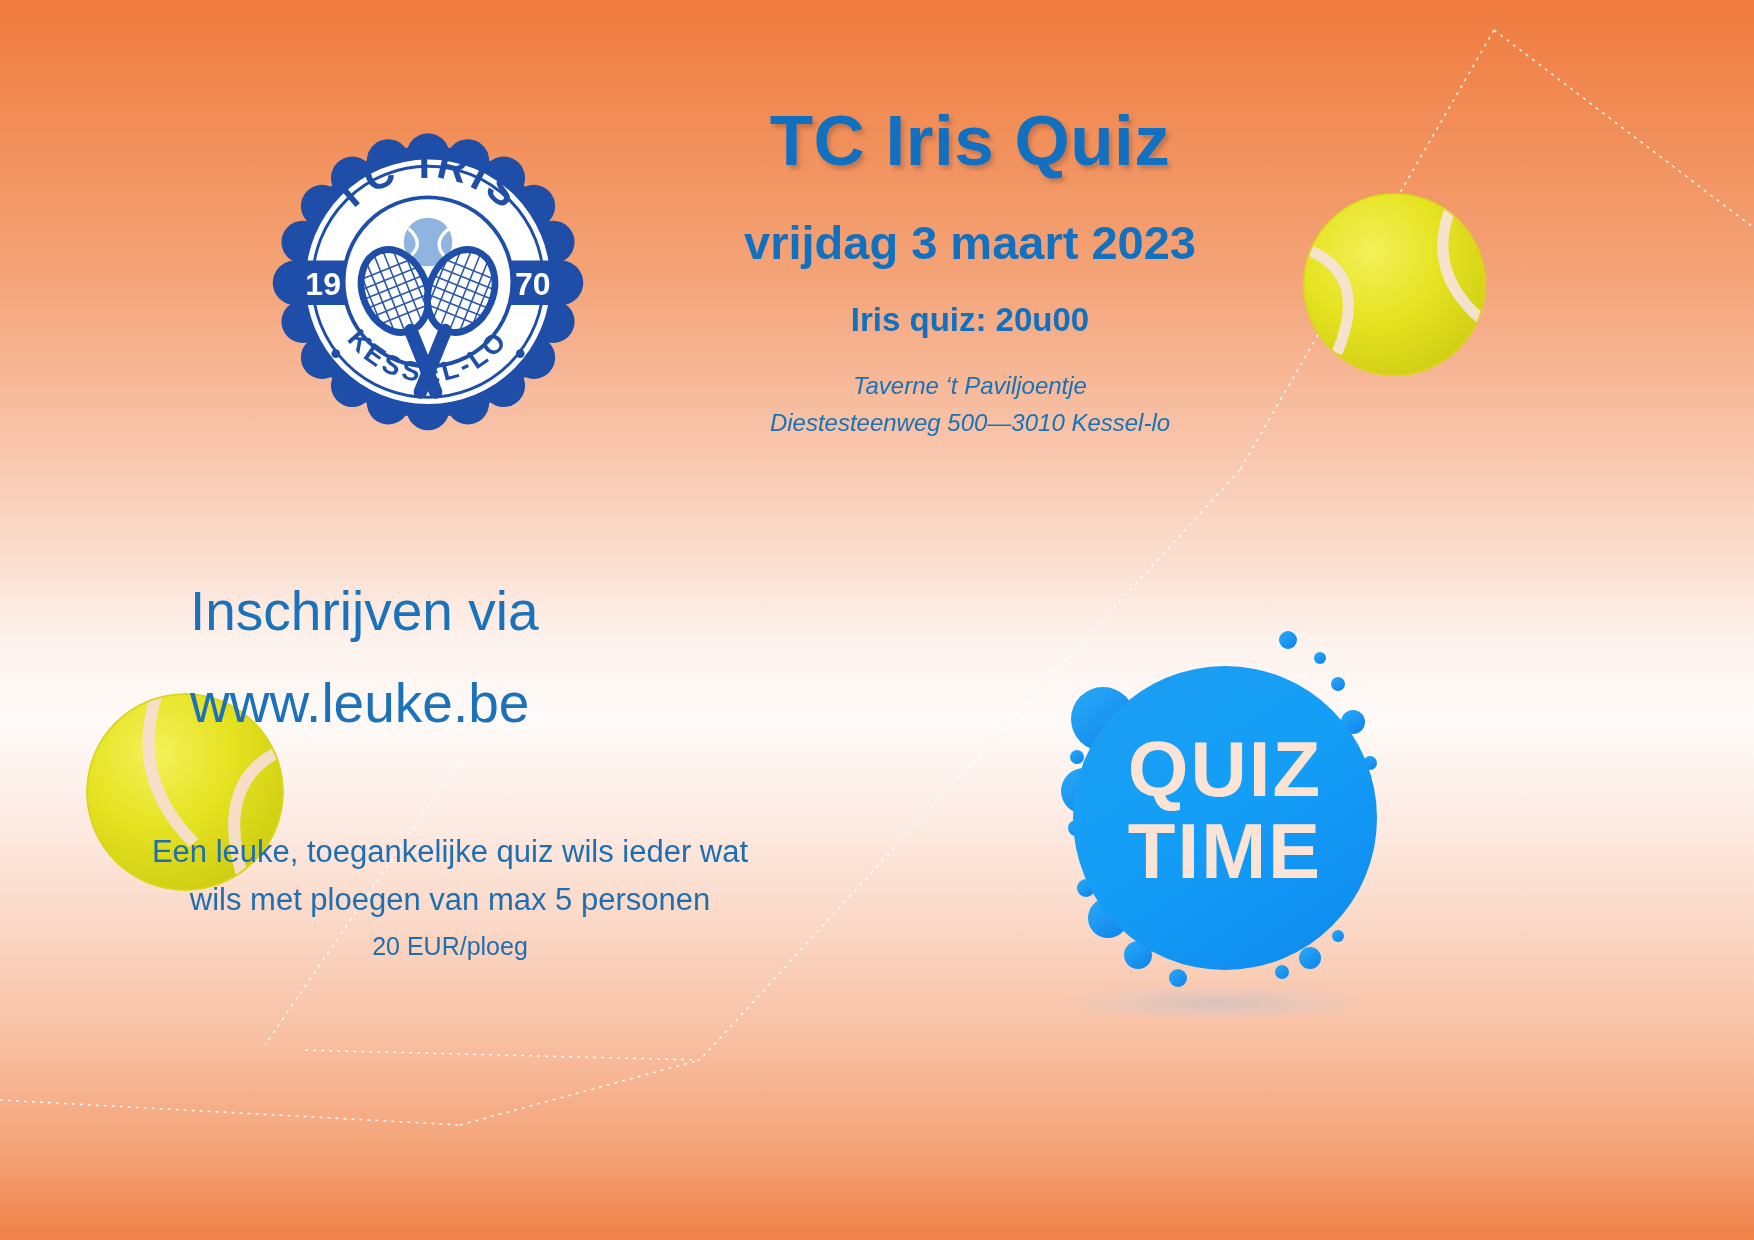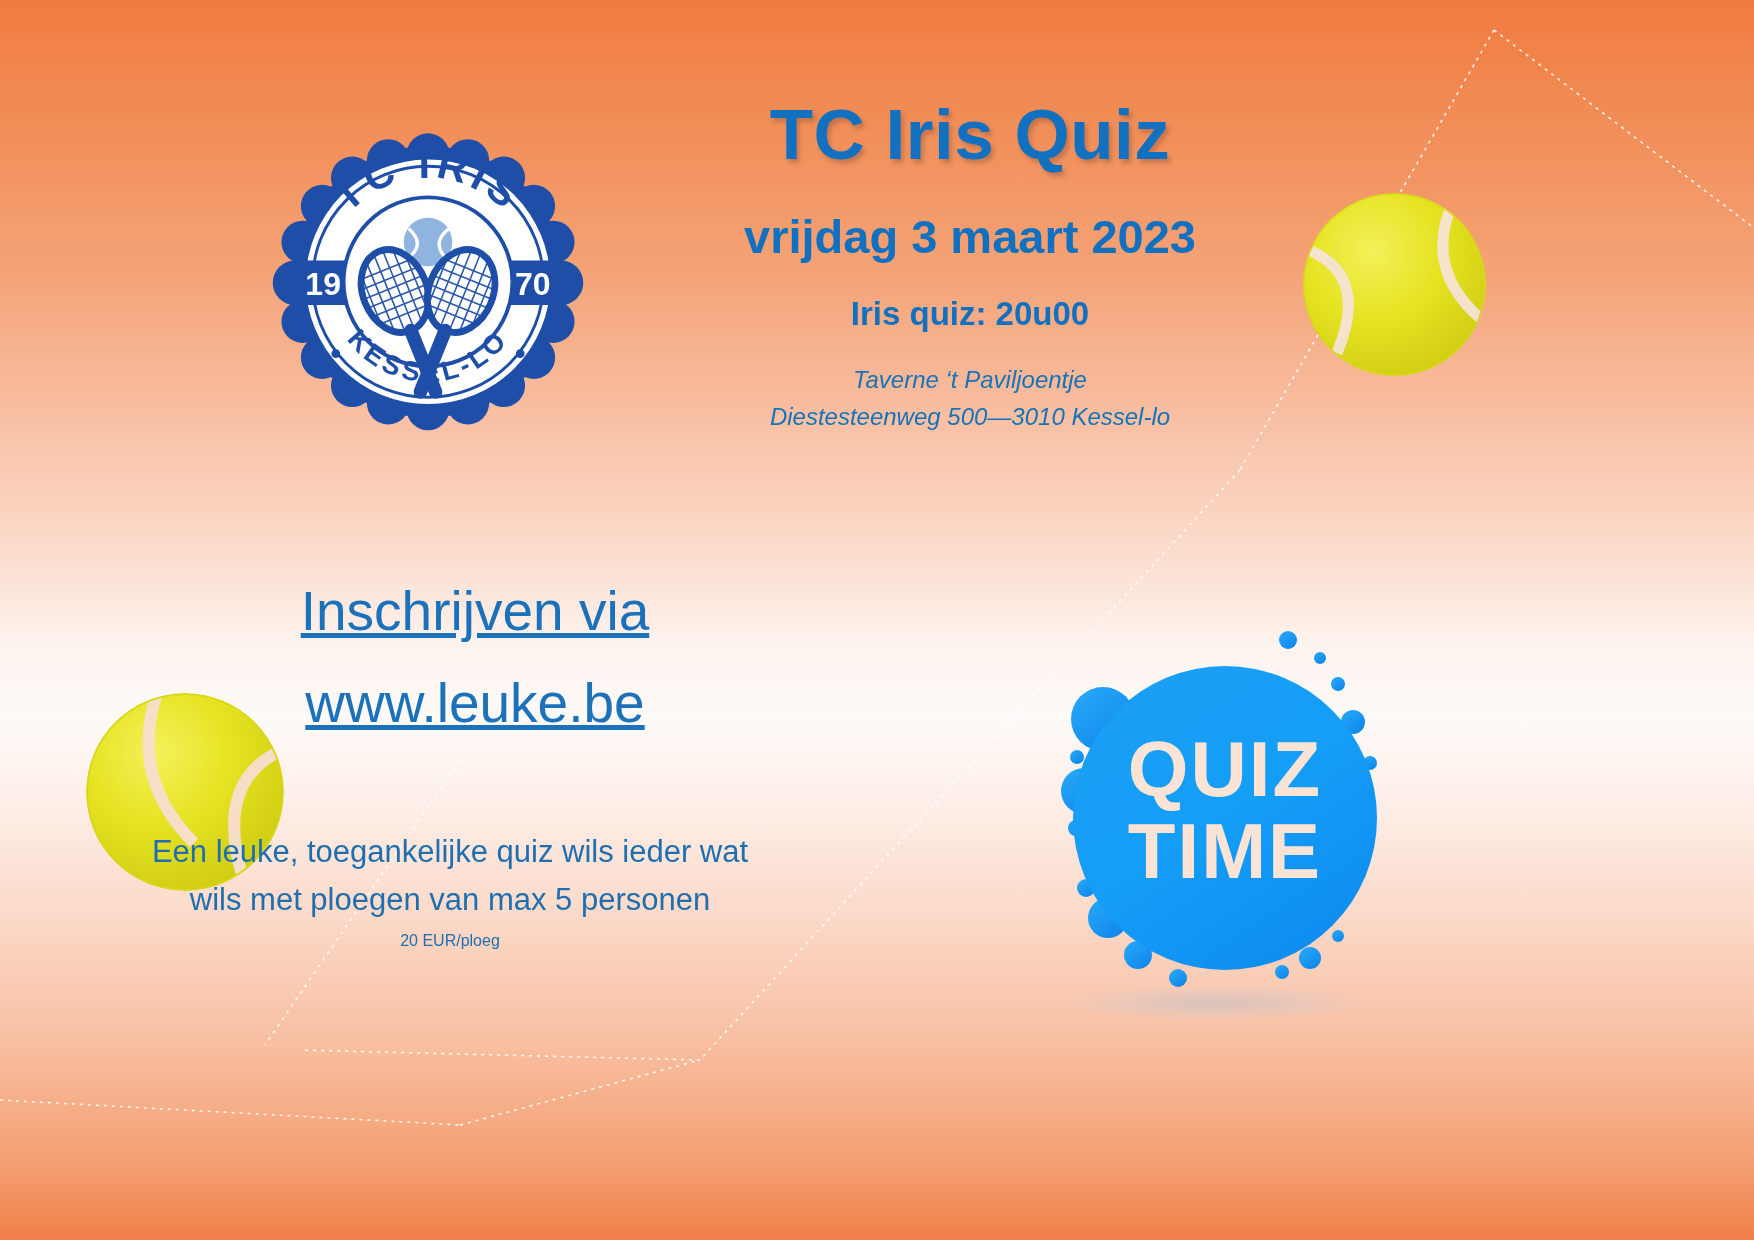--- a/index.html
+++ b/index.html
@@ -26,47 +26,47 @@
   }
 
   
   .right-block{
     position:absolute;left:620px;top:96px;width:700px;
     text-align:center;color:#1170c0;
   }
   .title{
     font-size:71px;font-weight:bold;letter-spacing:.5px;line-height:1.05;
     color:#1170c0;text-shadow:3px 4px 4px rgba(120,70,50,.35);
-    margin:2px 0 38px 0;
+    margin:8px 0 38px 0;
   }
   .subtitle{
     font-size:47px;font-weight:bold;line-height:1.1;margin:0 0 34px 0;color:#1170c0;
   }
   .starttime{
     font-size:33px;font-weight:bold;line-height:1.1;margin:0 0 28px 0;color:#1170c0;
   }
   .venue{
     font-size:24px;font-style:italic;line-height:1.55;color:#1673b8;margin:12px;
   }
 
   
   .logo-wrap{position:absolute;left:263px;top:106px;width:330px;height:340px;}
 
   
   .signup{
-    position:absolute;left:190px;top:565px;width:570px;text-align:center;
-    color:#1b72ba;font-size:55px;line-height:1.68;text-decoration:underline;
+    position:absolute;left:190px;top:565px;width:570px;
+    color:#1b72ba;font-size:55px;line-height:1.68;
   }
   .blurb{
     position:absolute;left:110px;top:828px;width:680px;text-align:center;
     color:#1f6fb0;font-size:31px;line-height:1.55;
   }
   .price{
     position:absolute;left:110px;top:932px;width:680px;text-align:center;
-    color:#1f6fb0;font-size:16px;
+    color:#1f6fb0;font-size:25px;
   }
 
   
   .ball{position:absolute;border-radius:50%;overflow:hidden;}
 
   
   .quiztime{position:absolute;left:1020px;top:600px;width:390px;height:420px;text-align:right;}
   .qt-shadow{
     position:absolute;left:1060px;top:985px;width:310px;height:36px;
     background:radial-gradient(ellipse at center, rgba(190,190,200,.55) 0%, rgba(200,200,210,.25) 45%, rgba(255,255,255,0) 72%);

